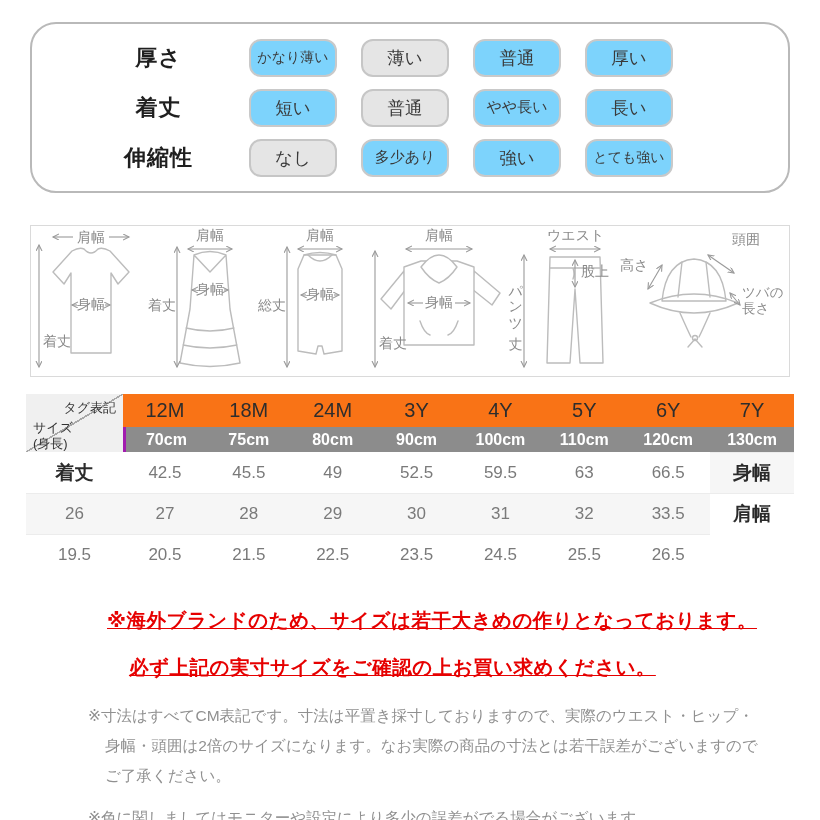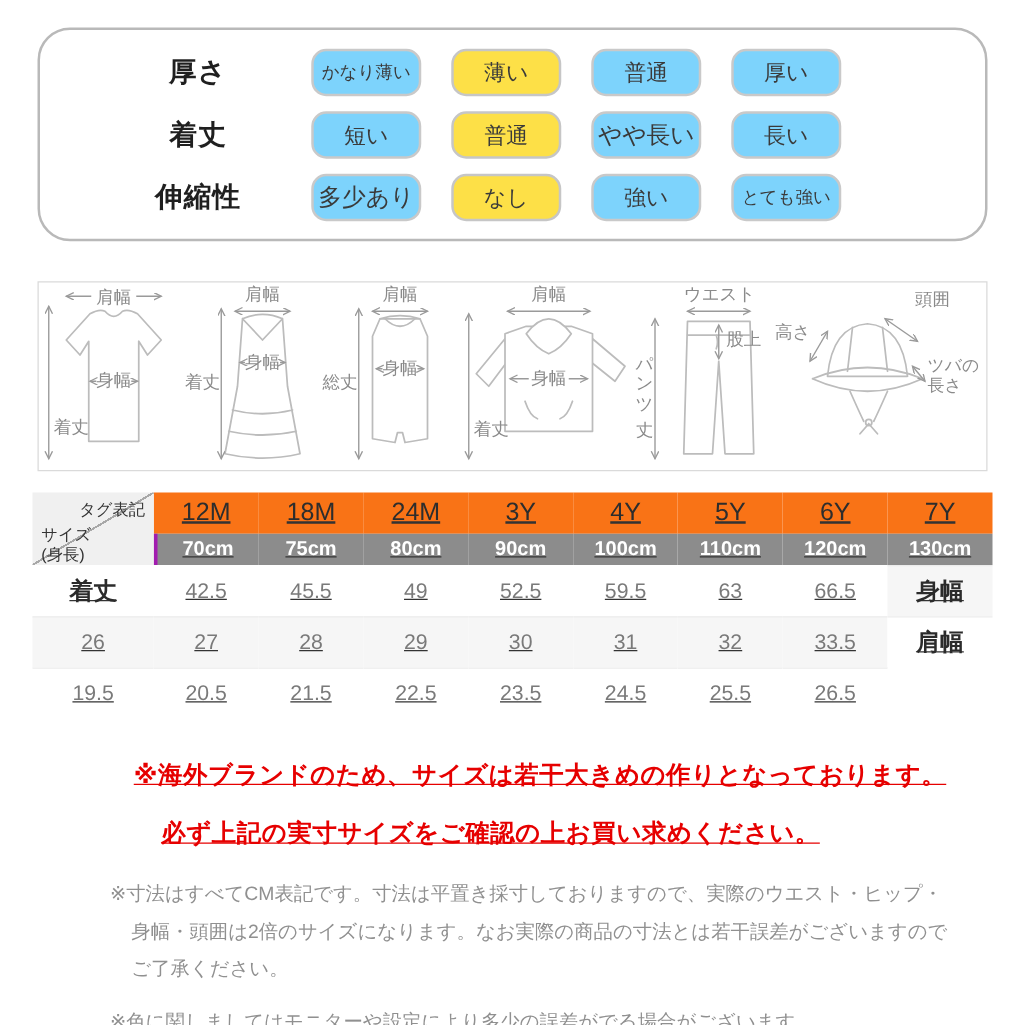--- a/index.html
+++ b/index.html
@@ -20,23 +20,23 @@
   .attr-label {
     width:217px; padding-left:36px; text-align:center;
     font-size:22px; font-weight:bold; color:#1f1f1f; letter-spacing:1px;
   }
   .chip {
     width:88px; height:38px; margin-right:24px; border-radius:12px;
     display:flex; align-items:center; justify-content:center;
     font-size:17.5px; color:#3a3a3a; background:#7dd3fc; border:2px solid #c9c9c9;
     white-space:nowrap;
   }
-  .chip.selected { background:#fde047; border-color:#c6c6c6; }
+  .chip.selected { background:#e5e5e5; border-color:#c6c6c6; }
   .chip.sm { font-size:14px; }
-  .chip.md { font-size:19px; }
+  .chip.md { font-size:15px; }
 
   
   .diagrams {
     margin:32px 30px 0; height:152px; border:1px solid #dadada;
     display:flex; align-items:center; justify-content:space-between; padding:0 1px;
   }
   .dia { position:relative; height:148px; flex:0 0 auto; }
   .dia svg { position:absolute; left:0; top:0; }
   .dlabel {
     position:absolute; font-size:14px; color:#8a8a8a;
@@ -46,21 +46,20 @@
   .dlabel.wrap { white-space:normal; width:44px; font-size:13.5px; }
   .g  { fill:#fff; stroke:#bcbcbc; stroke-width:1.4; stroke-linejoin:round; }
   .gl { fill:none; stroke:#bcbcbc; stroke-width:1.4; stroke-linejoin:round; stroke-linecap:round; }
   .arr{ stroke:#9a9a9a; stroke-width:1.1; fill:none; }
 
   
   .size-table {
     margin:17px 26px 0; width:768px;
     display:grid; grid-template-columns:97px repeat(8,1fr);
     grid-template-rows:33px 25px 41px 41px 41px;
-    text-decoration:underline;
   }
   .corner {
     grid-row:1/3; grid-column:1; position:relative; background-color:#f0f0f0;
     background-image:linear-gradient(to bottom right,
       rgba(0,0,0,0) calc(50% - 0.8px), #a8a8a8 calc(50% - 0.8px),
       #a8a8a8 calc(50% + 0.8px), rgba(0,0,0,0) calc(50% + 0.8px));
   }
   .corner-top { position:absolute; top:5px; right:7px; font-size:13px; color:#333; }
   .corner-bottom { position:absolute; left:7px; bottom:0; font-size:13px; color:#333; line-height:1.25; }
   .corner-bottom span { display:block; }
@@ -103,22 +102,22 @@
   </div>
   <div class="attr-row">
     <div class="attr-label">着丈</div>
     <div class="chip">短い</div>
     <div class="chip selected">普通</div>
     <div class="chip md">やや長い</div>
     <div class="chip">長い</div>
   </div>
   <div class="attr-row">
     <div class="attr-label">伸縮性</div>
+    <div class="chip selected">なし</div>
     <div class="chip md">多少あり</div>
-    <div class="chip selected">なし</div>
     <div class="chip">強い</div>
     <div class="chip sm">とても強い</div>
   </div>
 </div>
 
 <div class="diagrams">
 
   <div class="dia" style="width:116px">
     <svg width="116" height="148" viewBox="0 0 116 148">
       <defs>

